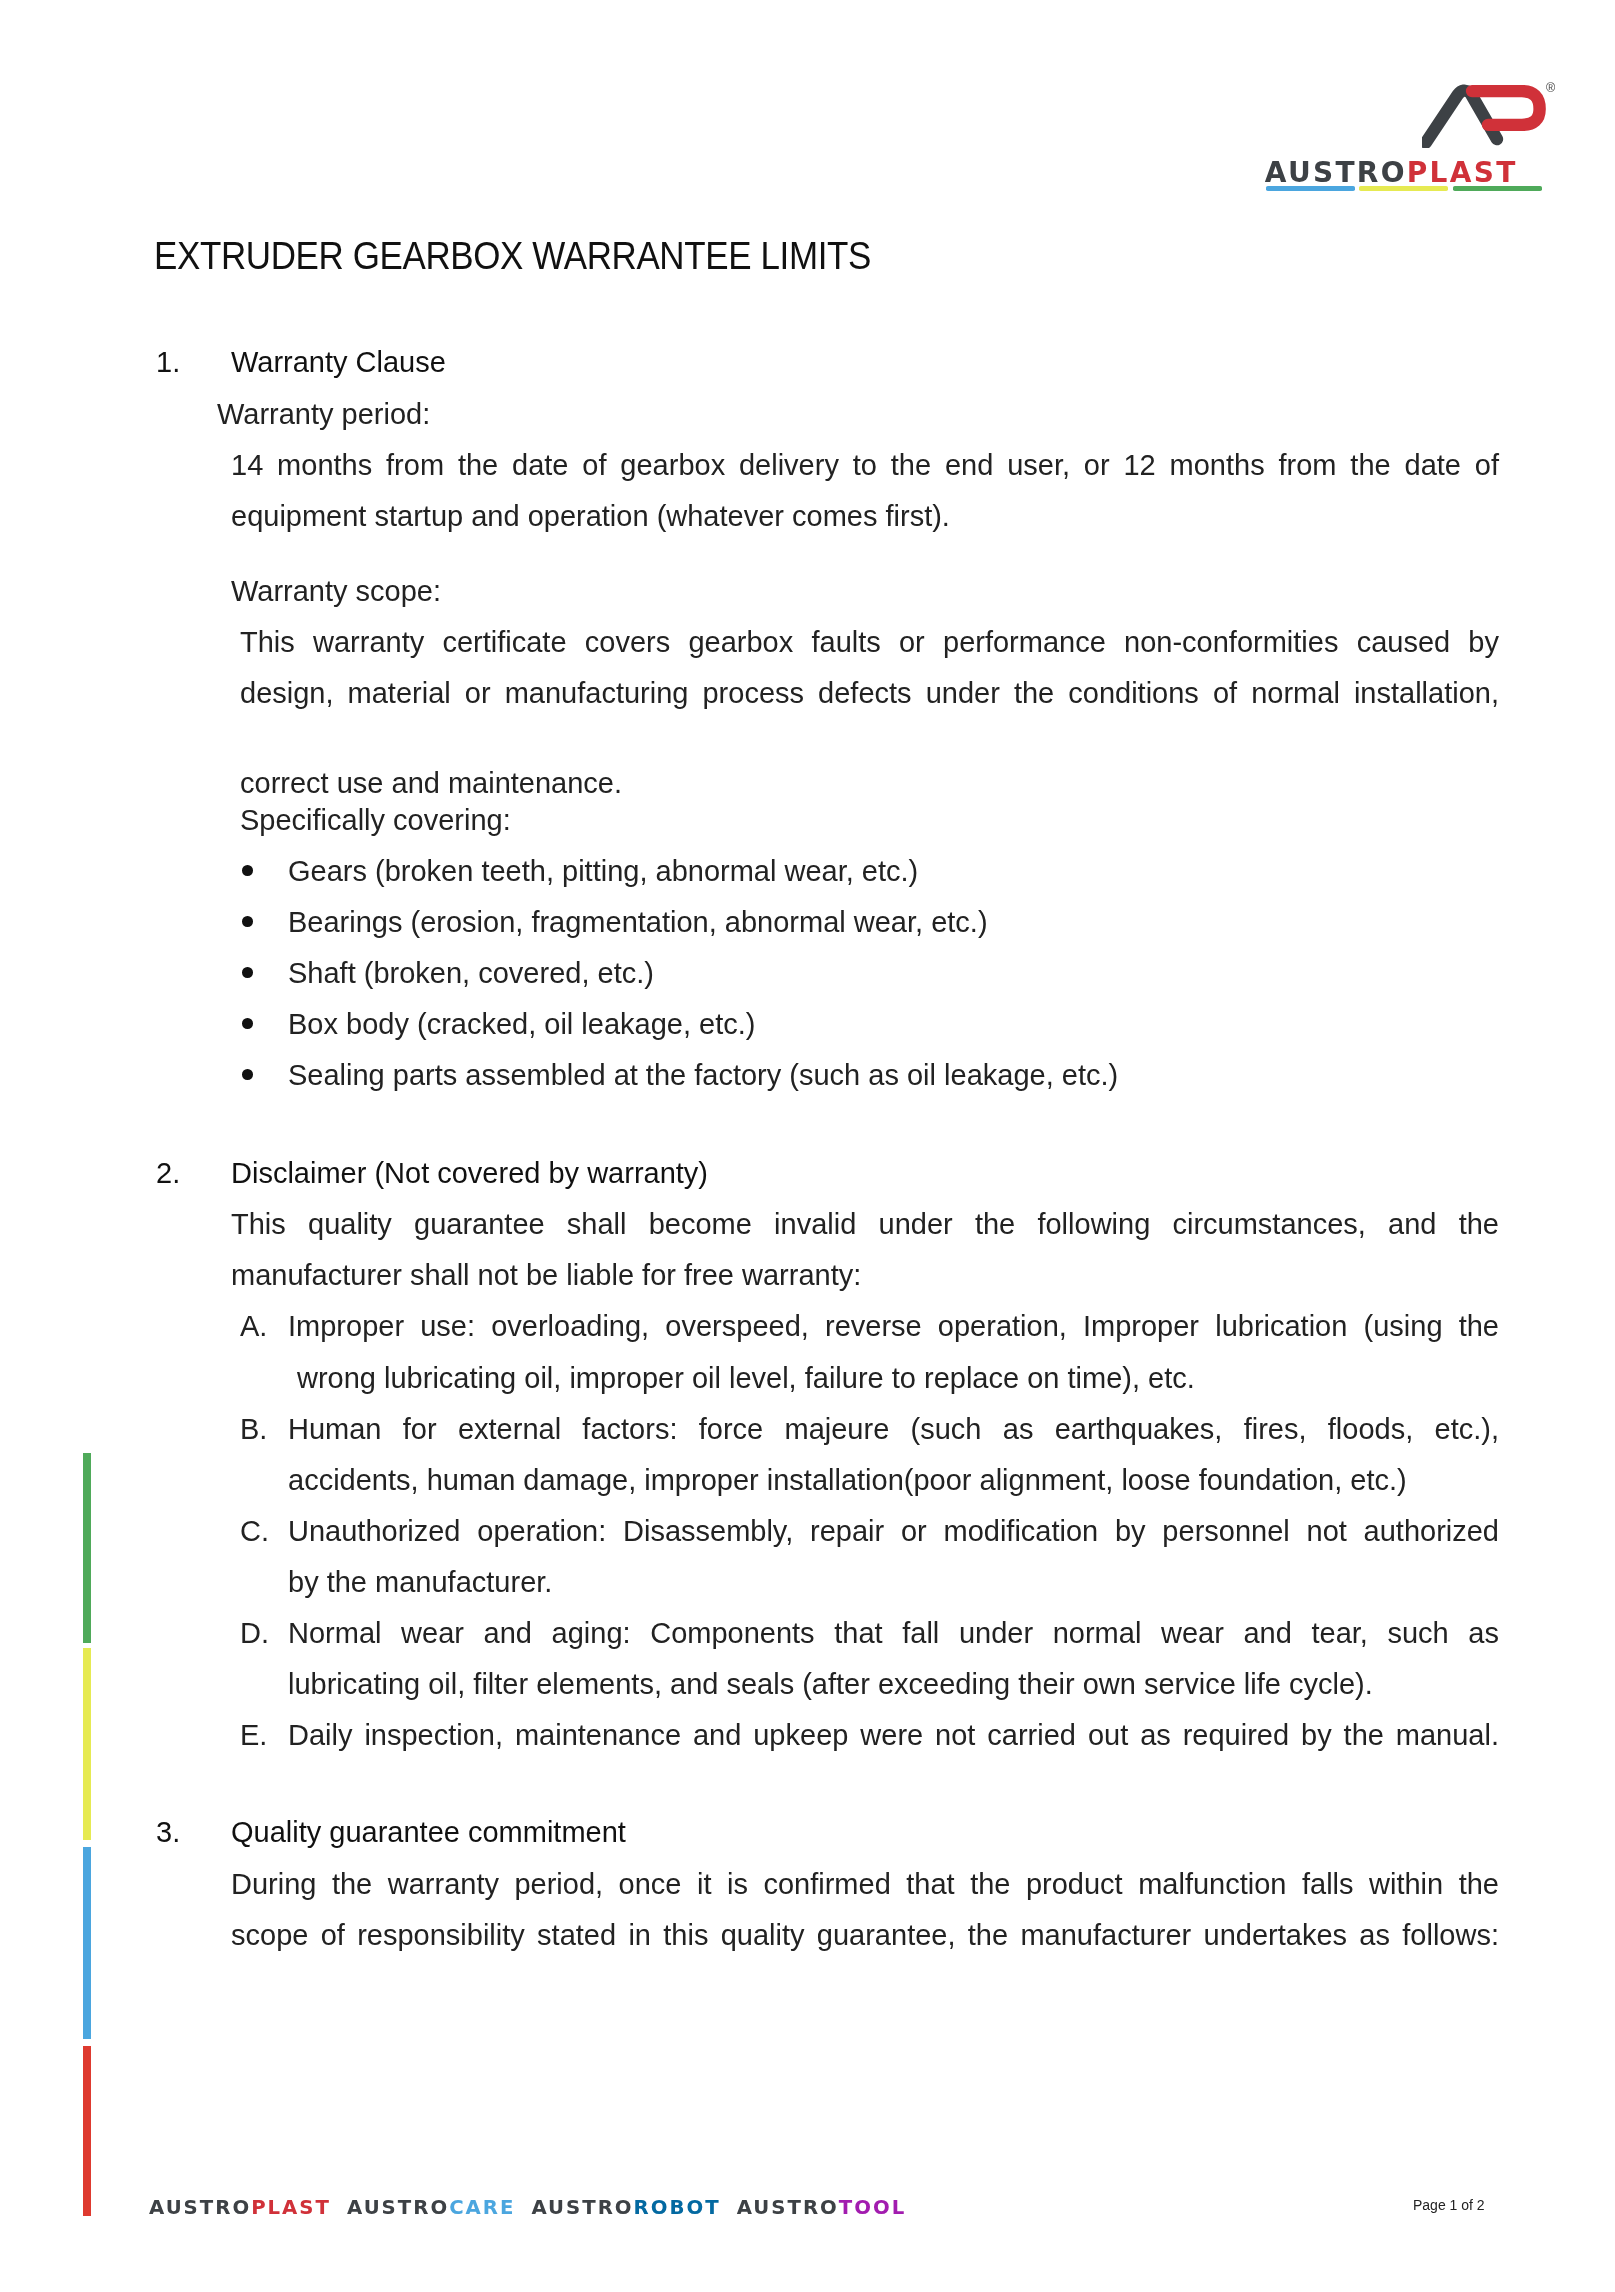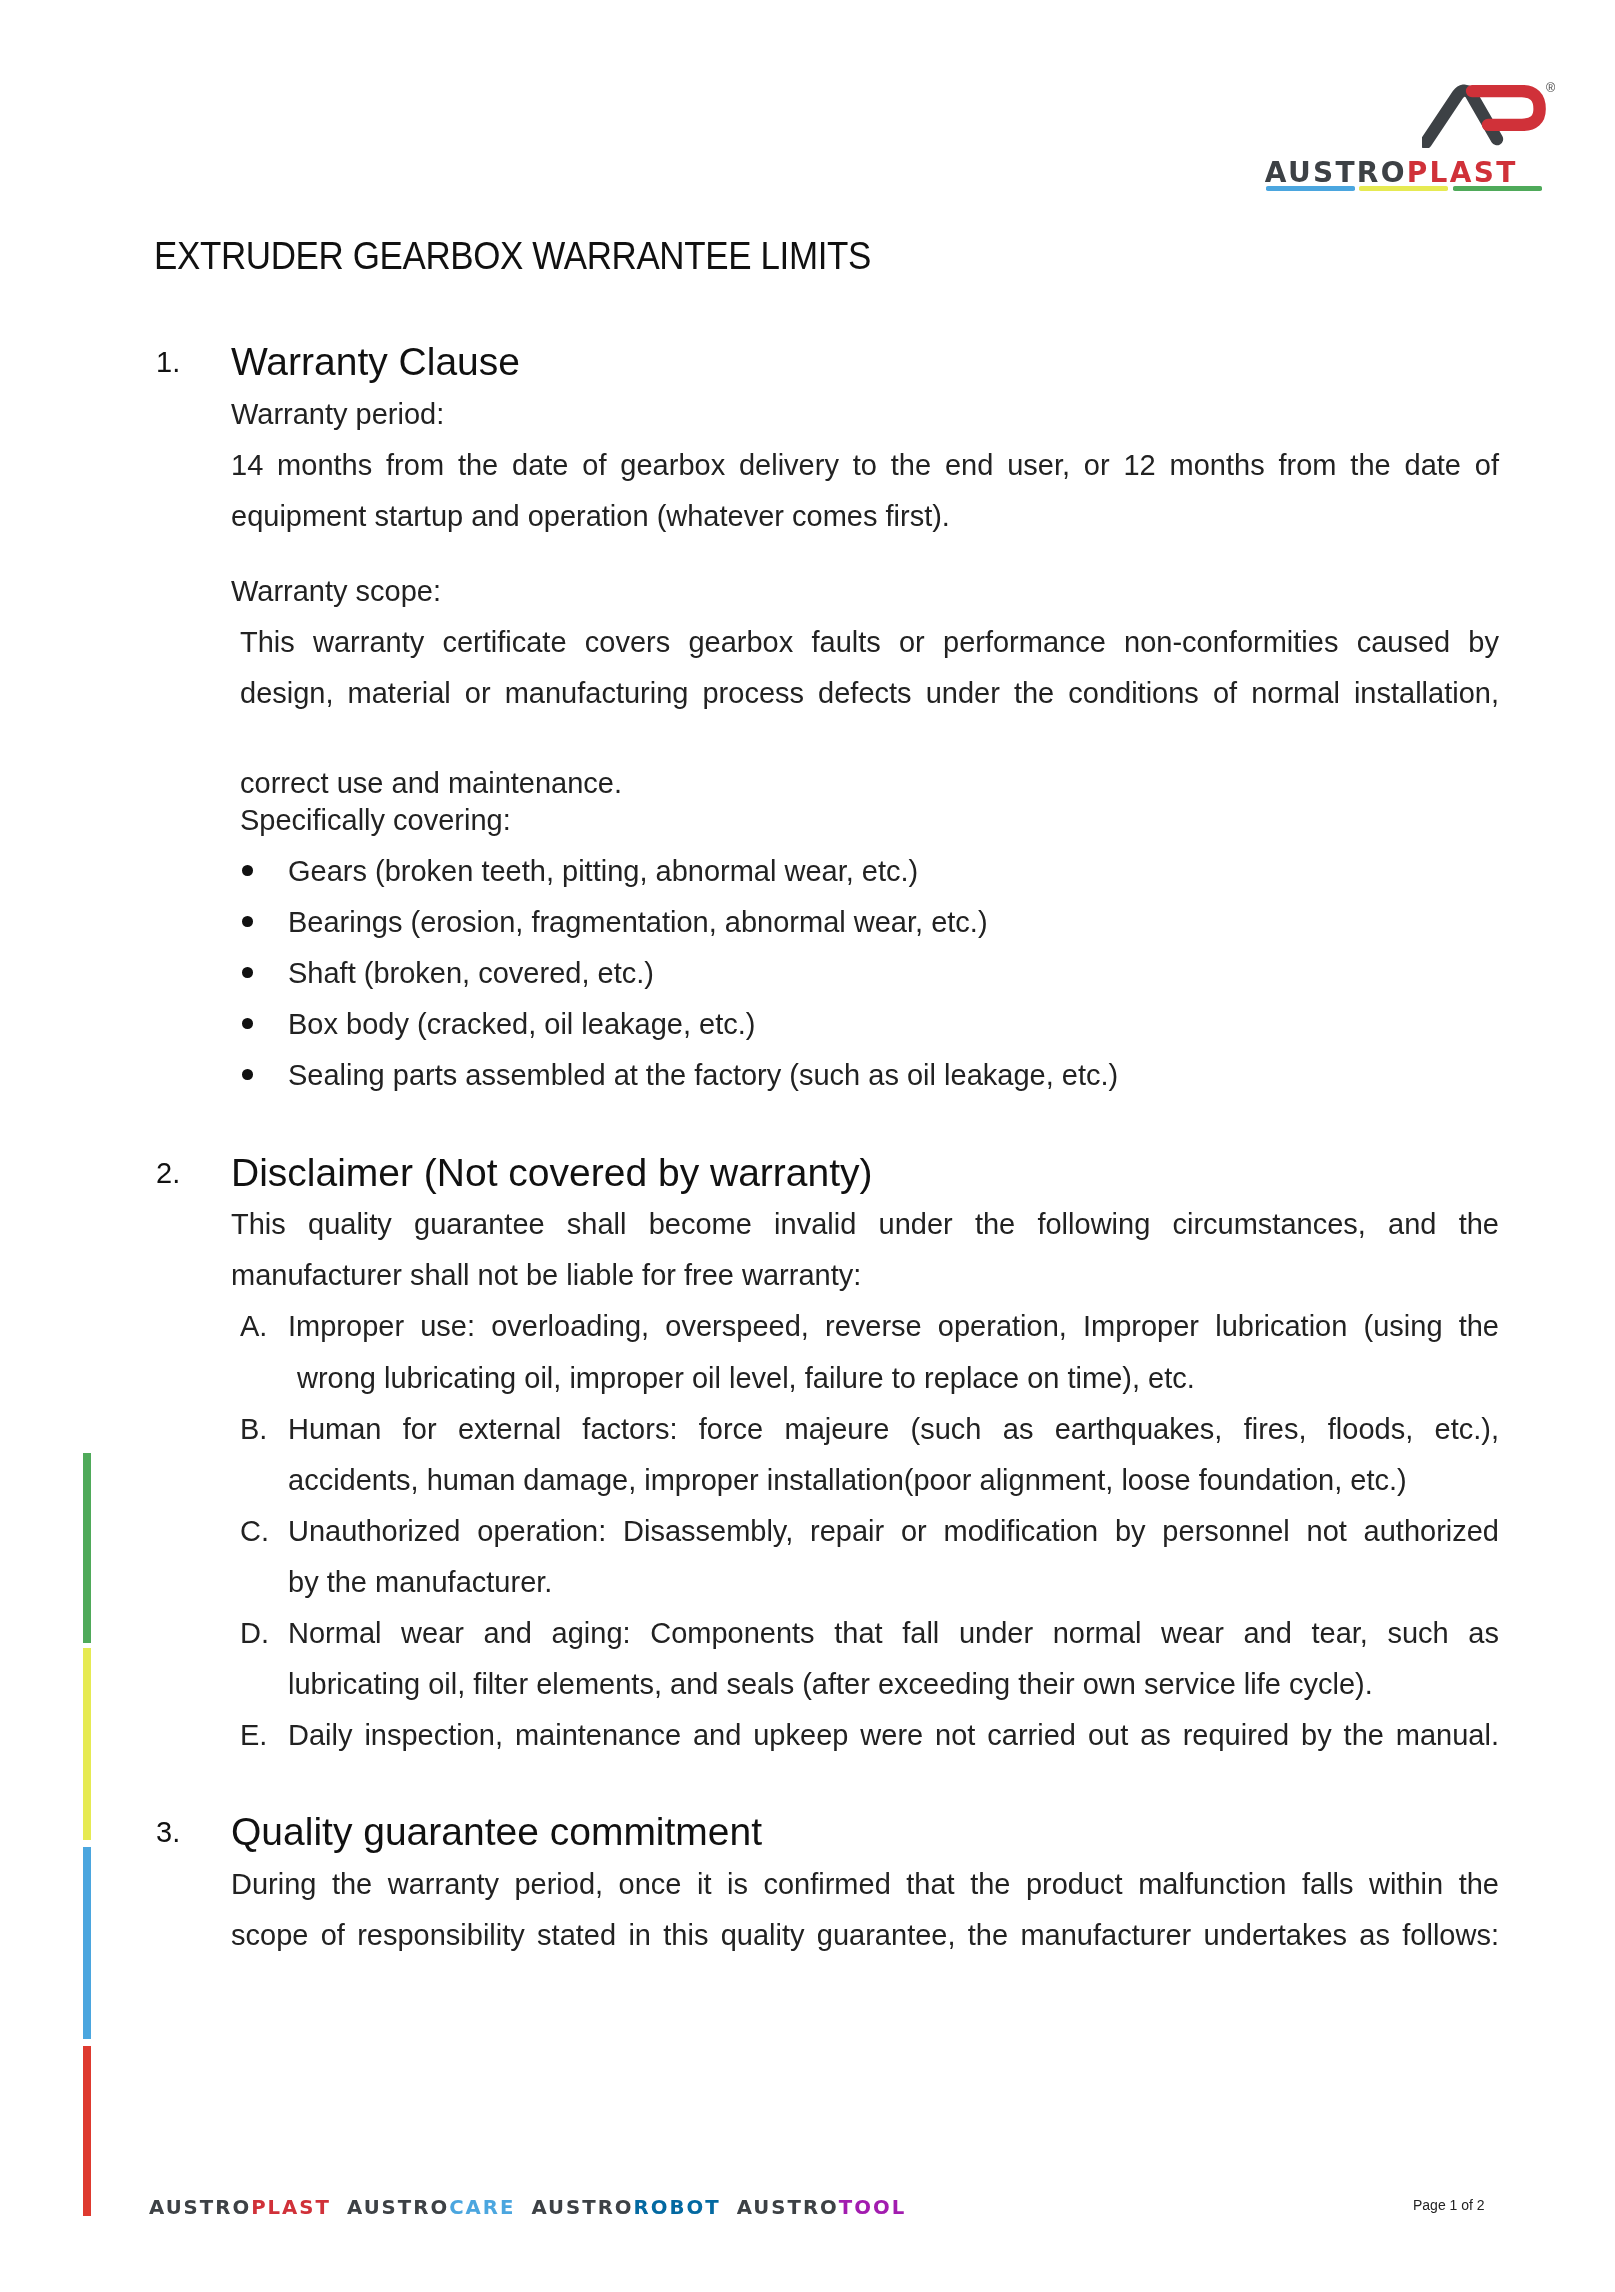--- a/index.html
+++ b/index.html
@@ -21,21 +21,21 @@
   
   .title { position: absolute; left: 154px; top: 235px; font-size: 38px; font-weight: normal;
            letter-spacing: -0.4px; color: #111; margin: 0; white-space: nowrap; transform: scaleX(0.92); transform-origin: left; }
 
   .content { position: absolute; left: 0; top: 0; width: 1616px; }
   .line { position: absolute; font-size: 29px; line-height: 36px; white-space: nowrap; color: #222; }
   .just { left: 231px; width: 1268px; text-align: justify; text-align-last: justify; white-space: normal; }
   .just-sub { left: 240px; width: 1259px; text-align: justify; text-align-last: justify; white-space: normal; }
   .just-item { left: 288px; width: 1211px; text-align: justify; text-align-last: justify; white-space: normal; }
   .num { position: absolute; left: 156px; font-size: 29px; line-height: 36px; color: #111; }
-  .heading { position: absolute; left: 231px; font-size: 39px; line-height: 36px; color: #111; white-space: nowrap; }
+  .heading { position: absolute; left: 231px; font-size: 29px; line-height: 36px; color: #111; white-space: nowrap; }
   .bullet { position: absolute; left: 242px; width: 10.7px; height: 10.7px; border-radius: 50%; background: #111; }
   .letter { position: absolute; left: 240px; font-size: 29px; line-height: 36px; color: #222; }
 
   
   .sidebar-bar { position: absolute; left: 83px; width: 8px; }
 
   
   .footer-brands { position: absolute; left: 149px; top: 2196px; font-size: 19.7px; letter-spacing: 2px;
                    font-family: "DejaVu Sans", sans-serif; font-weight: bold; white-space: nowrap; }
   .footer-brands span.dark { color: #3d4145; }
@@ -62,21 +62,21 @@
       <span style="background:#4faa5a"></span>
     </div>
   </div>
 
   <h1 class="title">EXTRUDER GEARBOX WARRANTEE LIMITS</h1>
 
   <div class="content">
 
     <div class="num" style="top:344px">1.</div>
     <div class="heading" style="top:344px">Warranty Clause</div>
-    <div class="line" style="left:231px; top:396px">Warranty period:</div>
+    <div class="line" style="left:217px; top:396px">Warranty period:</div>
     <div class="line just" style="top:447px">14 months from the date of gearbox delivery to the end user, or 12 months from the date of</div>
     <div class="line" style="left:231px; top:498px">equipment startup and operation (whatever comes first).</div>
 
     <div class="line" style="left:231px; top:573px">Warranty scope:</div>
     <div class="line just-sub" style="top:624px">This warranty certificate covers gearbox faults or performance non-conformities caused by</div>
     <div class="line just-sub" style="top:675px">design, material or manufacturing process defects under the conditions of normal installation,</div>
     <div class="line" style="left:240px; top:765px">correct use and maintenance.</div>
 
     <div class="line" style="left:240px; top:802px">Specifically covering:</div>
 

